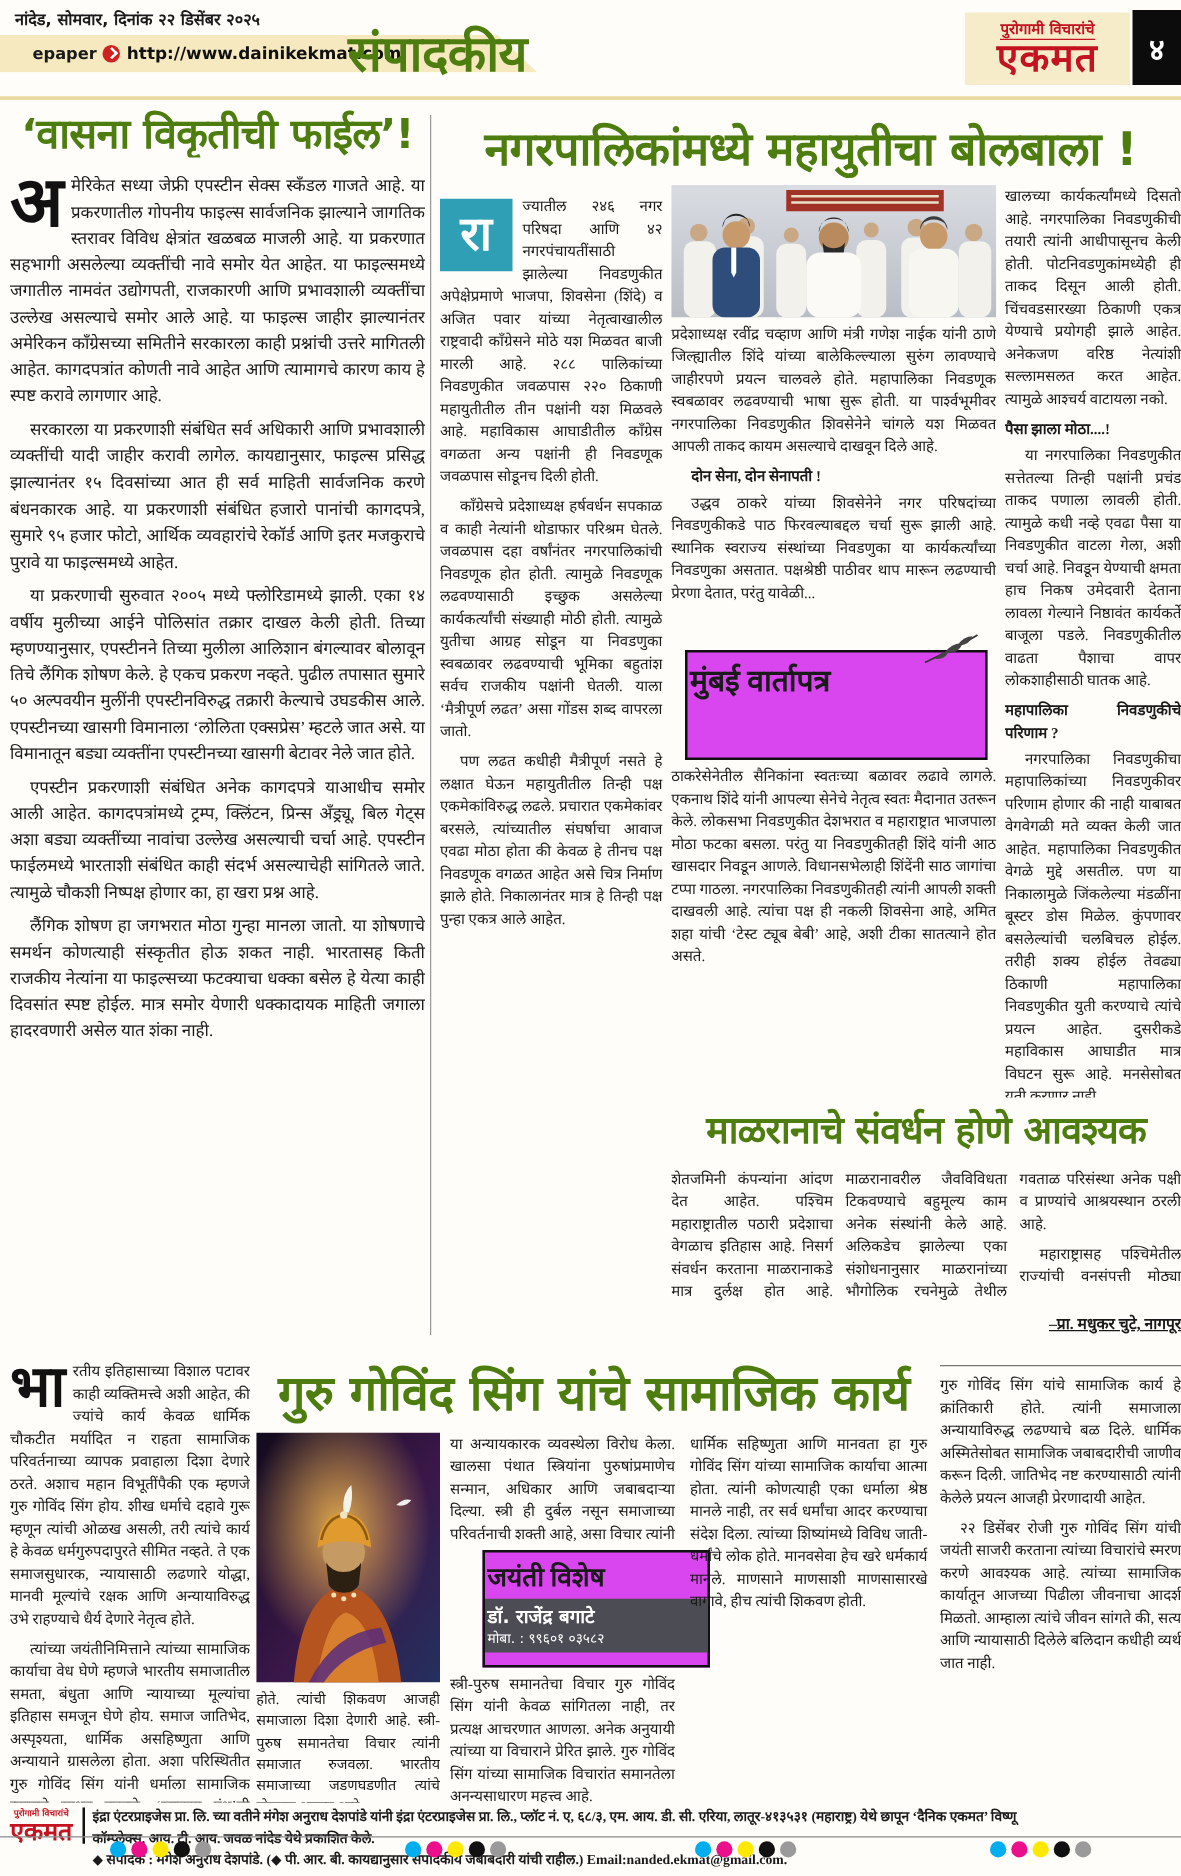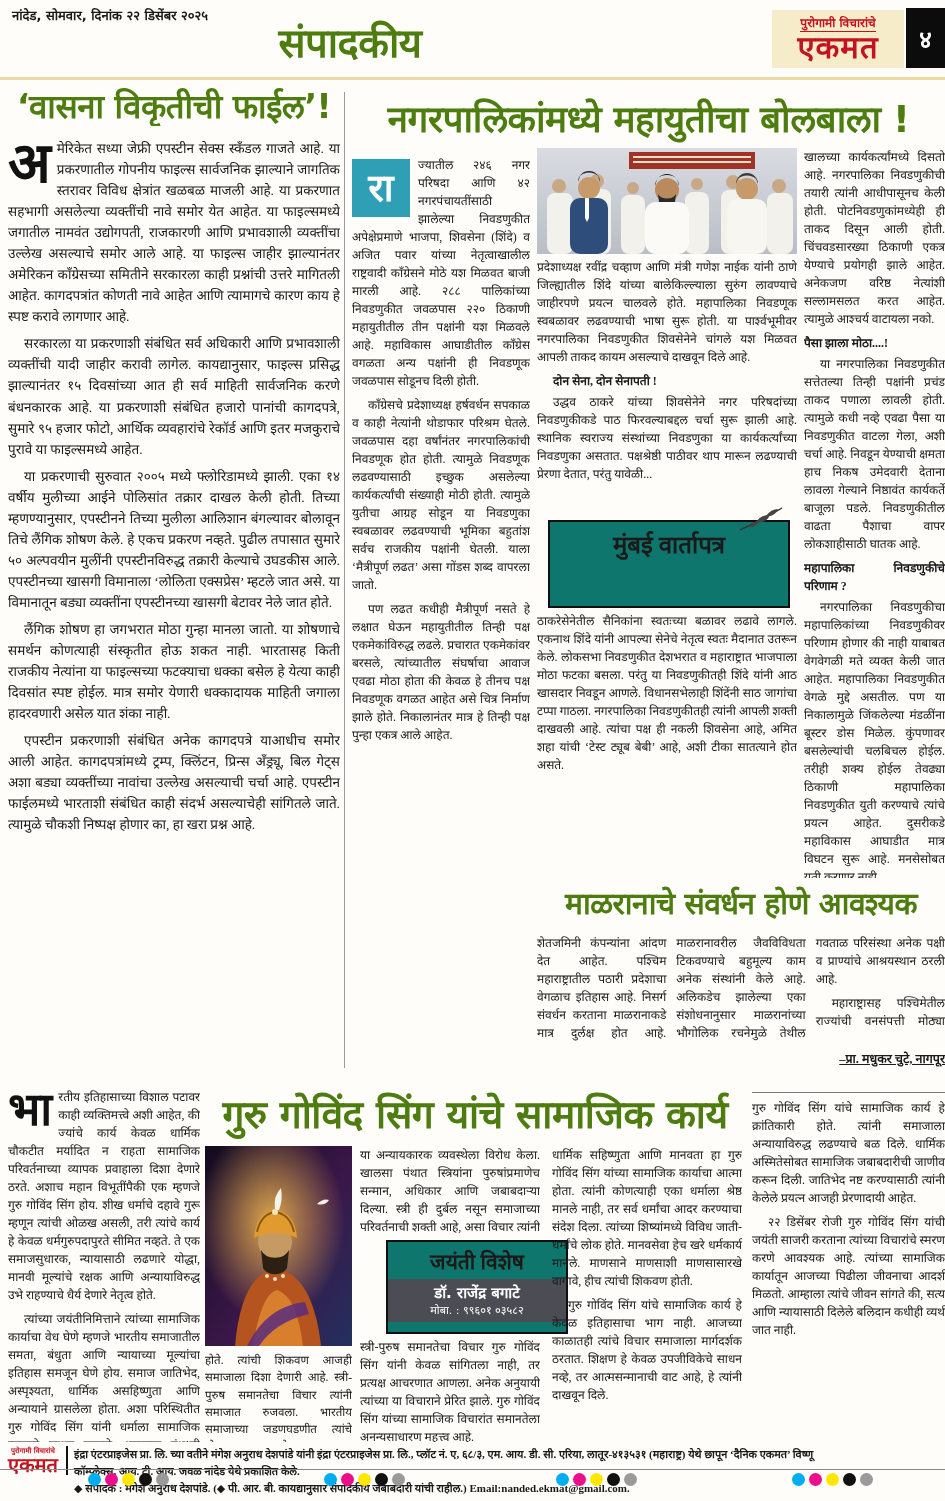--- a/index.html
+++ b/index.html
@@ -9,57 +9,64 @@
   .sans{font-family:"DejaVu Sans","Liberation Sans",sans-serif;}
   .bodytxt{font-size:12px;line-height:1.5;text-align:justify;overflow:hidden;}
   .bodytxt p{margin:0 0 6px 0;text-indent:16px;}
   .bodytxt p.noind{text-indent:0;}
   .headline{font-weight:700;text-align:center;color:#4d7c0f;letter-spacing:-.5px;}
   .dropcap{float:left;font-weight:700;line-height:.85;margin:2px 6px 0 0;color:#111;}
   .dropcap-box{float:left;width:58px;height:58px;background:#2e9fb4;color:#fff;font-weight:700;
                font-size:38px;display:flex;align-items:center;justify-content:center;margin:3px 8px 2px 0;}
   .subhead{font-weight:700;text-indent:16px;margin:2px 0 3px 0;}
   .vrule{width:1px;background:#9b9b9b;}
-  .feature-box{background:#0f766e;border:2px solid #101010;text-align:center;}
+  .feature-box{background:#d946ef;border:2px solid #101010;text-align:left;}
   .feature-title{font-weight:700;padding:5px 2px 4px 2px;}
   .feature-bar{background:#4c4c55;color:#fff;font-weight:700;padding:3px 2px 4px 2px;}
   .cream{background:#f6ecca;}
   .red{color:#c41320;}
   .dotrow{display:flex;gap:4px;}
   .dot{width:13px;height:13px;border-radius:50%;}
   .byline{font-weight:700;text-align:right;font-size:12.5px;text-decoration:underline;}
   svg{display:block;}
 </style>
 </head>
 <body>
 
 <div id="page">
 
   <div class="abs" style="left:0;top:16;width:945px;height:64px;">
     <div class="abs sans" style="left:12px;top:6px;font-size:13px;font-weight:700;">नांदेड, सोमवार, दिनांक २२ डिसेंबर २०२५</div>
+    <div class="abs" style="left:0;top:28px;width:430px;height:30px;background:#f6e9c0;clip-path:polygon(0 0,398px 0,430px 100%,0 100%);display:flex;align-items:center;">
+      <span class="sans" style="margin-left:26px;font-size:13px;font-weight:700;">epaper</span>
+      <span style="display:inline-block;width:14px;height:14px;border-radius:50%;background:#d02020;margin:0 5px;position:relative;">
+            <span style="position:absolute;left:4px;top:3px;width:5px;height:5px;border:2px solid #fff;border-left:0;border-bottom:0;transform:rotate(45deg);"></span>
+        </span>
+      <a class="sans" style="font-size:13.5px;font-weight:700;color:#111;text-decoration:none;">http://www.dainikekmat.com</a>
+    </div>
     <div class="abs sans headline" style="left:245px;top:14px;width:210px;font-size:40px;">संपादकीय</div>
     <div class="abs cream" style="left:772px;top:10px;width:132px;height:58px;text-align:center;">
       <div class="sans red" style="font-size:12px;font-weight:700;padding-top:4px;border-bottom:1px solid #c41320;display:inline-block;">पुरोगामी विचारांचे</div>
       <div class="sans red" style="font-size:31px;font-weight:900;line-height:1;letter-spacing:1px;">एकमत</div>
     </div>
     <div class="abs" style="left:906px;top:8px;width:39px;height:60px;background:#0c0c0c;color:#fff;display:flex;align-items:center;justify-content:center;">
       <span class="sans" style="font-size:24px;font-weight:700;">४</span>
     </div>
   </div>
   <div class="abs" style="left:0;top:77px;width:945px;height:3px;background:#ead9a0;"></div>
 
   <div class="abs" style="left:8px;top:88px;width:332px;height:980px;">
     <div class="sans headline" style="font-size:33px;line-height:1.15;white-space:nowrap;overflow:hidden;">‘वासना विकृतीची फाईल’!</div>
     <div class="bodytxt" style="margin-top:12px;height:915px;font-size:13.5px;line-height:1.56;">
       <span class="dropcap" style="font-size:56px;">अ</span>
       <p class="noind">मेरिकेत सध्या जेफ्री एपस्टीन सेक्स स्कँडल गाजते आहे. या प्रकरणातील गोपनीय फाइल्स सार्वजनिक झाल्याने जागतिक स्तरावर विविध क्षेत्रांत खळबळ माजली आहे. या प्रकरणात सहभागी असलेल्या व्यक्तींची नावे समोर येत आहेत. या फाइल्समध्ये जगातील नामवंत उद्योगपती, राजकारणी आणि प्रभावशाली व्यक्तींचा उल्लेख असल्याचे समोर आले आहे. या फाइल्स जाहीर झाल्यानंतर अमेरिकन काँग्रेसच्या समितीने सरकारला काही प्रश्नांची उत्तरे मागितली आहेत. कागदपत्रांत कोणती नावे आहेत आणि त्यामागचे कारण काय हे स्पष्ट करावे लागणार आहे.</p>
       <p>सरकारला या प्रकरणाशी संबंधित सर्व अधिकारी आणि प्रभावशाली व्यक्तींची यादी जाहीर करावी लागेल. कायद्यानुसार, फाइल्स प्रसिद्ध झाल्यानंतर १५ दिवसांच्या आत ही सर्व माहिती सार्वजनिक करणे बंधनकारक आहे. या प्रकरणाशी संबंधित हजारो पानांची कागदपत्रे, सुमारे ९५ हजार फोटो, आर्थिक व्यवहारांचे रेकॉर्ड आणि इतर मजकुराचे पुरावे या फाइल्समध्ये आहेत.</p>
       <p>या प्रकरणाची सुरुवात २००५ मध्ये फ्लोरिडामध्ये झाली. एका १४ वर्षीय मुलीच्या आईने पोलिसांत तक्रार दाखल केली होती. तिच्या म्हणण्यानुसार, एपस्टीनने तिच्या मुलीला आलिशान बंगल्यावर बोलावून तिचे लैंगिक शोषण केले. हे एकच प्रकरण नव्हते. पुढील तपासात सुमारे ५० अल्पवयीन मुलींनी एपस्टीनविरुद्ध तक्रारी केल्याचे उघडकीस आले. एपस्टीनच्या खासगी विमानाला ‘लोलिता एक्सप्रेस’ म्हटले जात असे. या विमानातून बड्या व्यक्तींना एपस्टीनच्या खासगी बेटावर नेले जात होते.</p>
+      <p>एपस्टीन प्रकरणाशी संबंधित अनेक कागदपत्रे याआधीच समोर आली आहेत. कागदपत्रांमध्ये ट्रम्प, क्लिंटन, प्रिन्स अँड्र्यू, बिल गेट्स अशा बड्या व्यक्तींच्या नावांचा उल्लेख असल्याची चर्चा आहे. एपस्टीन फाईलमध्ये भारताशी संबंधित काही संदर्भ असल्याचेही सांगितले जाते. त्यामुळे चौकशी निष्पक्ष होणार का, हा खरा प्रश्न आहे.</p>
       <p>लैंगिक शोषण हा जगभरात मोठा गुन्हा मानला जातो. या शोषणाचे समर्थन कोणत्याही संस्कृतीत होऊ शकत नाही. भारतासह किती राजकीय नेत्यांना या फाइल्सच्या फटक्याचा धक्का बसेल हे येत्या काही दिवसांत स्पष्ट होईल. मात्र समोर येणारी धक्कादायक माहिती जगाला हादरवणारी असेल यात शंका नाही.</p>
-      <p>एपस्टीन प्रकरणाशी संबंधित अनेक कागदपत्रे याआधीच समोर आली आहेत. कागदपत्रांमध्ये ट्रम्प, क्लिंटन, प्रिन्स अँड्र्यू, बिल गेट्स अशा बड्या व्यक्तींच्या नावांचा उल्लेख असल्याची चर्चा आहे. एपस्टीन फाईलमध्ये भारताशी संबंधित काही संदर्भ असल्याचेही सांगितले जाते. त्यामुळे चौकशी निष्पक्ष होणार का, हा खरा प्रश्न आहे.</p>
     </div>
   </div>
 
   <div class="abs vrule" style="left:344px;top:92px;height:976px;"></div>
 
   <div class="abs sans headline" style="left:352px;top:92px;width:593px;font-size:37px;white-space:nowrap;overflow:hidden;">नगरपालिकांमध्ये महायुतीचा बोलबाला !</div>
 
   <div class="abs bodytxt" style="left:352px;top:156px;width:178px;height:722px;">
     <div class="dropcap-box">रा</div>
     <p class="noind">ज्यातील २४६ नगर परिषदा आणि ४२ नगरपंचायतींसाठी झालेल्या निवडणुकीत अपेक्षेप्रमाणे भाजपा, शिवसेना (शिंदे) व अजित पवार यांच्या नेतृत्वाखालील राष्ट्रवादी काँग्रेसने मोठे यश मिळवत बाजी मारली आहे. २८८ पालिकांच्या निवडणुकीत जवळपास २२० ठिकाणी महायुतीतील तीन पक्षांनी यश मिळवले आहे. महाविकास आघाडीतील काँग्रेस वगळता अन्य पक्षांनी ही निवडणूक जवळपास सोडूनच दिली होती.</p>
@@ -209,21 +216,20 @@
       <div style="font-size:15px;">डॉ. राजेंद्र बगाटे</div>
       <div style="font-size:11px;font-weight:400;">मोबा. : ९९६०१ ०३५८२</div>
     </div>
   </div>
   <div class="abs bodytxt" style="left:360px;top:1338px;width:180px;height:104px;">
     <p class="noind">स्त्री-पुरुष समानतेचा विचार गुरु गोविंद सिंग यांनी केवळ सांगितला नाही, तर प्रत्यक्ष आचरणात आणला. अनेक अनुयायी त्यांच्या या विचाराने प्रेरित झाले. गुरु गोविंद सिंग यांच्या सामाजिक विचारांत समानतेला अनन्यसाधारण महत्त्व आहे.</p>
   </div>
 
   <div class="abs bodytxt" style="left:552px;top:1146px;width:190px;height:296px;">
     <p class="noind">धार्मिक सहिष्णुता आणि मानवता हा गुरु गोविंद सिंग यांच्या सामाजिक कार्याचा आत्मा होता. त्यांनी कोणत्याही एका धर्माला श्रेष्ठ मानले नाही, तर सर्व धर्मांचा आदर करण्याचा संदेश दिला. त्यांच्या शिष्यांमध्ये विविध जाती-धर्मांचे लोक होते. मानवसेवा हेच खरे धर्मकार्य मानले. माणसाने माणसाशी माणसासारखे वागावे, हीच त्यांची शिकवण होती.</p>
-    <p>गुरु गोविंद सिंग यांचे सामाजिक कार्य हे केवळ इतिहासाचा भाग नाही. आजच्या काळातही त्यांचे विचार समाजाला मार्गदर्शक ठरतात. शिक्षण हे केवळ उपजीविकेचे साधन नव्हे, तर आत्मसन्मानाची वाट आहे, हे त्यांनी दाखवून दिले.</p>
   </div>
 
   <div class="abs bodytxt" style="left:752px;top:1092px;width:193px;height:350px;border-top:1px solid #777;padding-top:6px;">
     <p class="noind">गुरु गोविंद सिंग यांचे सामाजिक कार्य हे क्रांतिकारी होते. त्यांनी समाजाला अन्यायाविरुद्ध लढण्याचे बळ दिले. धार्मिक अस्मितेसोबत सामाजिक जबाबदारीची जाणीव करून दिली. जातिभेद नष्ट करण्यासाठी त्यांनी केलेले प्रयत्न आजही प्रेरणादायी आहेत.</p>
     <p>२२ डिसेंबर रोजी गुरु गोविंद सिंग यांची जयंती साजरी करताना त्यांच्या विचारांचे स्मरण करणे आवश्यक आहे. त्यांच्या सामाजिक कार्यातून आजच्या पिढीला जीवनाचा आदर्श मिळतो. आम्हाला त्यांचे जीवन सांगते की, सत्य आणि न्यायासाठी दिलेले बलिदान कधीही व्यर्थ जात नाही.</p>
   </div>
 
   <div class="abs" style="left:4px;top:1446px;width:58px;text-align:center;border-right:2px solid #111;padding-right:4px;">
     <div class="sans red" style="font-size:7px;font-weight:700;">पुरोगामी विचारांचे</div>
     <div class="sans red" style="font-size:20px;font-weight:900;line-height:1;">एकमत</div>

